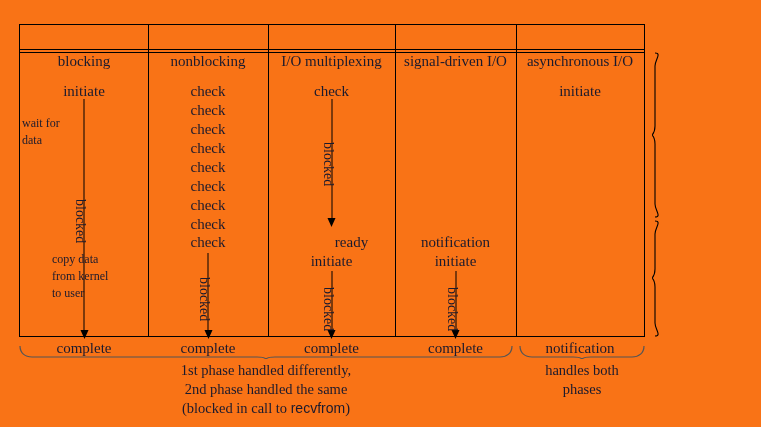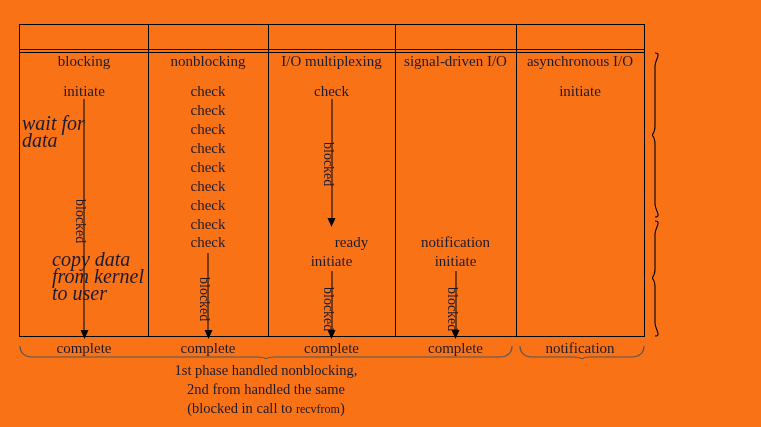--- a/index.html
+++ b/index.html
@@ -101,38 +101,37 @@
 
   
   .vbrace {
     position: absolute;
     width: 16px;
   }
   .vbrace svg { display: block; }
   .vbrace-label {
     position: absolute;
     left: 22px;
-    font-size: 20px;
+    font-size: 12px;
     line-height: 17px;
     white-space: nowrap;
-    font-style: italic;
   }
 
   
   .hbrace { position: absolute; height: 14px; }
   .hbrace svg { display: block; }
   .caption {
     position: absolute;
     text-align: center;
     font-size: 14.5px;
     line-height: 19px;
   }
   .mono {
-    font-family: Liberation Serif, serif;
-    font-size: 12px;
+    font-family: Liberation Sans, sans-serif;
+    font-size: 14px;
   }
 </style>
 </head>
 <body>
 
 <div id="page">
 
   <div id="table-frame">
 
     <div class="header-rule" id="header-rule-a"></div>
@@ -216,24 +215,28 @@
     <div>from kernel</div>
     <div>to user</div>
   </div>
 
   <div class="hbrace" style="left:19px;top:345px;width:494px;">
     <svg width="494" height="14" viewBox="0 0 494 14" preserveAspectRatio="none">
       <path d="M1 1 C1 8 6 12 13 12 L238 12 C244 12 246 13 247 14 C248 13 250 12 256 12 L481 12 C488 12 493 8 493 1" fill="none" stroke="#555" stroke-width="1.2"></path>
     </svg>
   </div>
   <div class="caption" style="left:19px;top:361px;width:494px;">
-    <div>1st phase handled nonblocking,</div>
-    <div>2nd from handled the same</div>
+    <div>1st phase handled differently,</div>
+    <div>2nd phase handled the same</div>
     <div><span>(blocked in call to </span><span class="mono">recvfrom</span><span>)</span></div>
   </div>
 
   <div class="hbrace" style="left:519px;top:345px;width:126px;">
     <svg width="126" height="14" viewBox="0 0 126 14" preserveAspectRatio="none">
       <path d="M1 1 C1 8 6 12 13 12 L54 12 C60 12 62 13 63 14 C64 13 66 12 72 12 L113 12 C120 12 125 8 125 1" fill="none" stroke="#555" stroke-width="1.2"></path>
     </svg>
   </div>
+  <div class="caption" style="left:519px;top:361px;width:126px;">
+    <div>handles both</div>
+    <div>phases</div>
+  </div>
 
 </div>
 
 </body></html>

